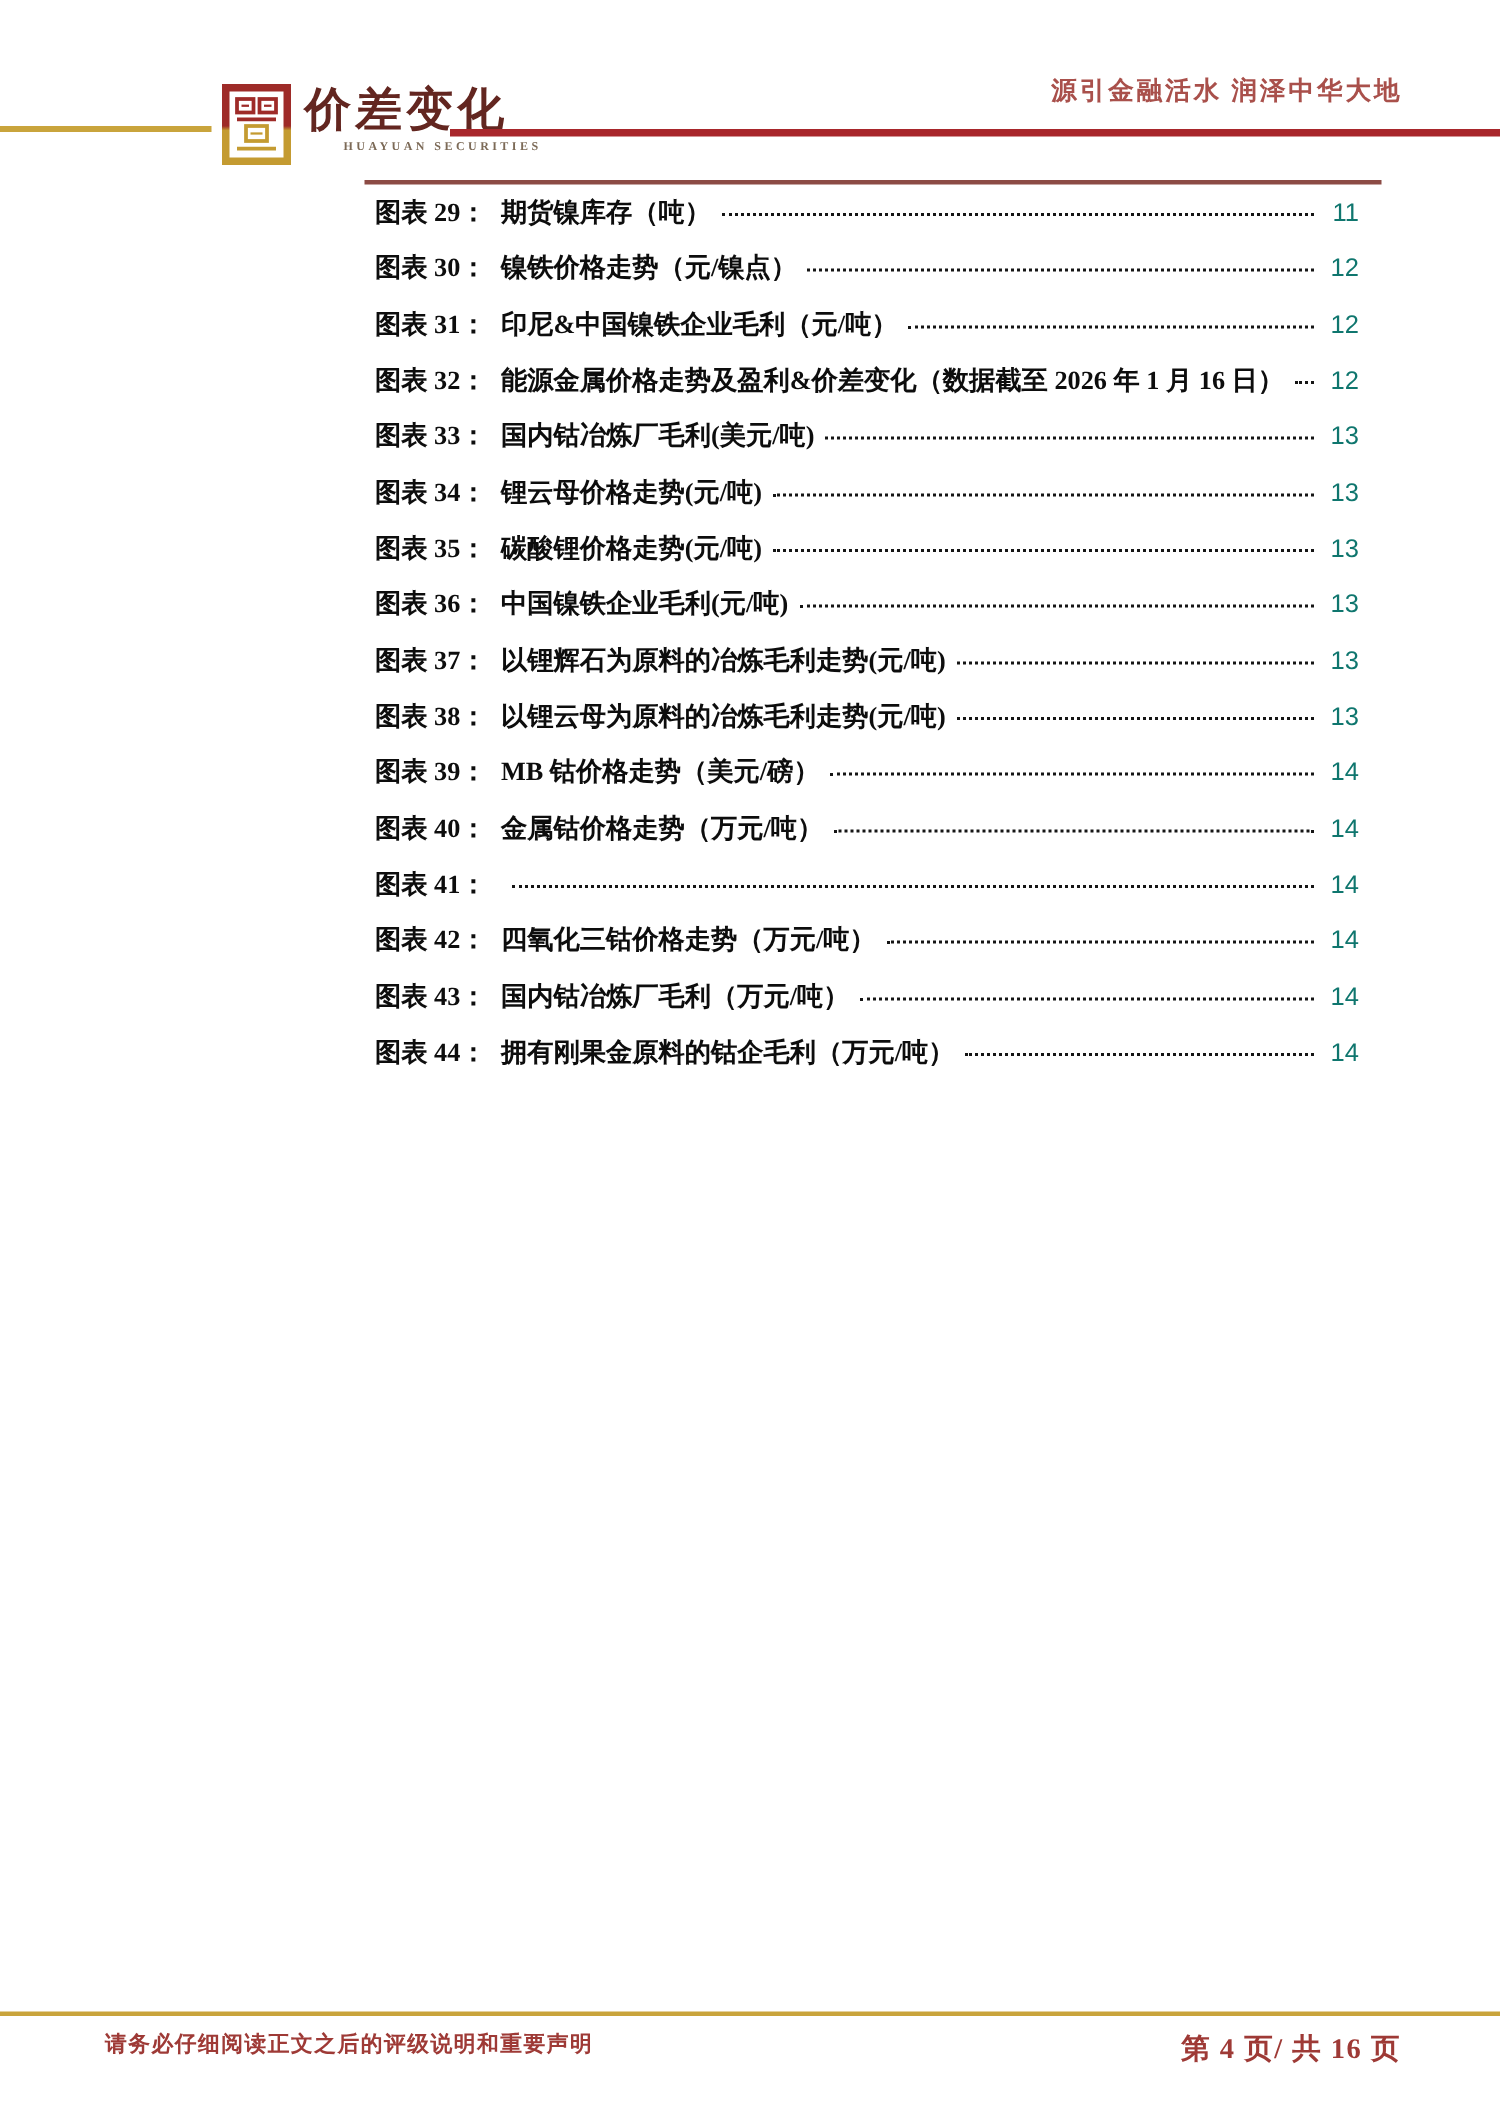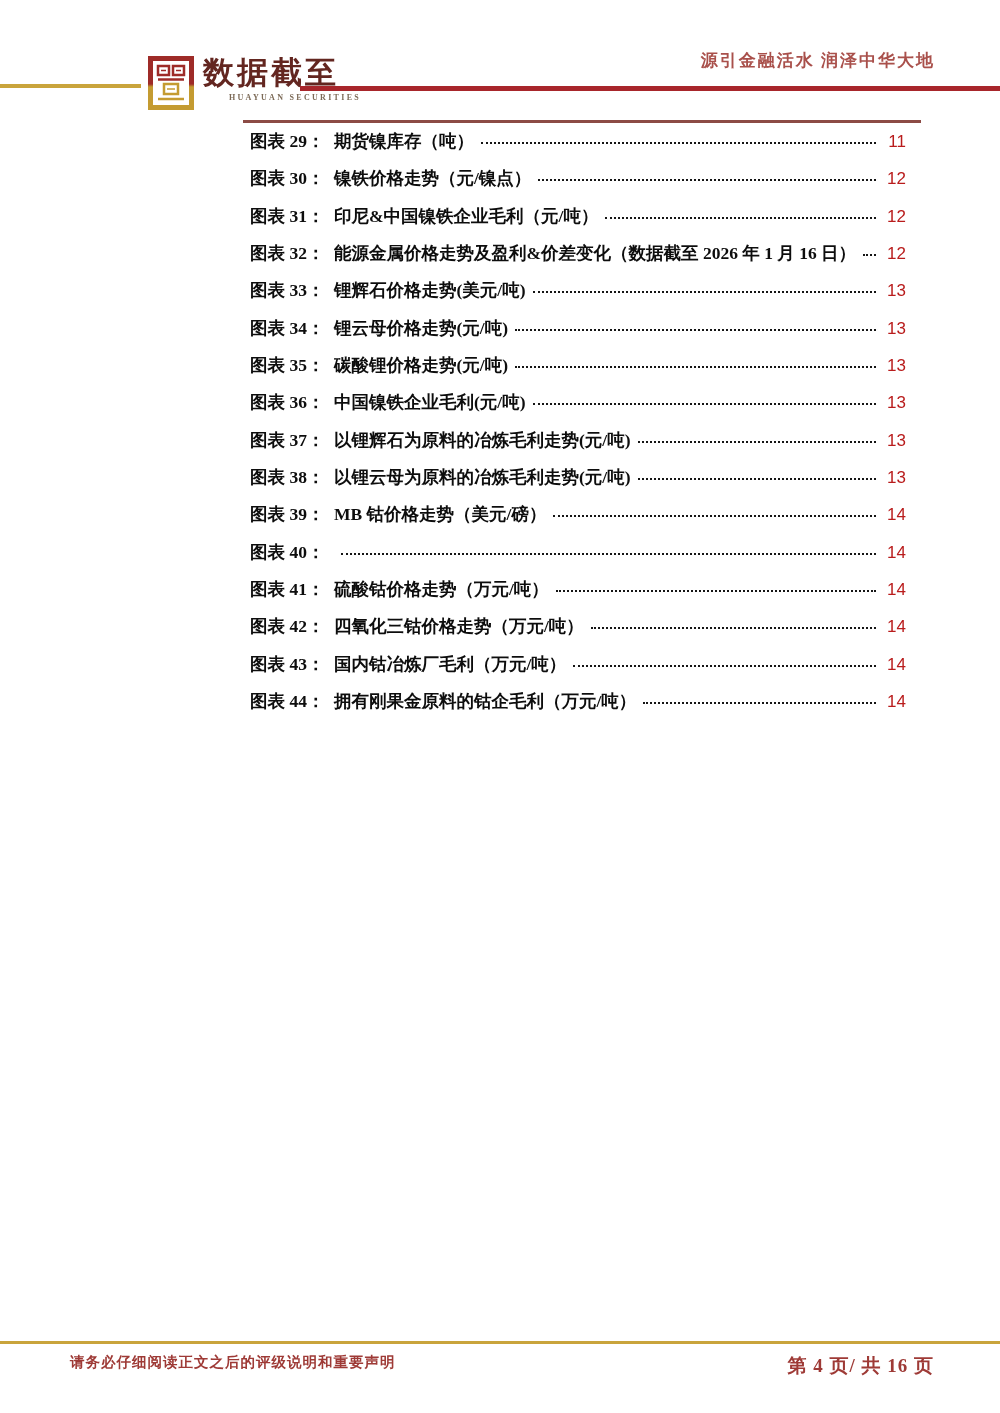--- a/index.html
+++ b/index.html
@@ -22,21 +22,21 @@
   .red-line{position:absolute;left:300px;top:86px;width:700px;height:5px;background:#A8262B;}
   
   .toc-rule{position:absolute;left:243px;top:120px;width:678px;height:3px;background:#8C4B45;}
   .toc{position:absolute;left:250px;top:123px;width:656px;}
   .toc-row{display:flex;align-items:baseline;height:37.35px;line-height:37.35px;
            font-size:17.5px;font-weight:bold;color:#0d0d0d;white-space:nowrap;cursor:pointer;}
   .toc-label{flex:none;width:84px;}
   .toc-title{flex:none;}
   .toc-dots{flex:1;border-bottom:2.6px dotted #151515;margin:0 4px 0 7px;position:relative;top:-3px;min-width:12px;}
   .toc-page{flex:none;min-width:26px;text-align:right;
-            font-family:"Liberation Sans", sans-serif;font-weight:400;font-size:17px;color:#b91c1c;}
+            font-family:"Liberation Sans", sans-serif;font-weight:400;font-size:17px;color:#0f766e;}
   
   .footer-line{position:absolute;left:0;top:1341px;width:1000px;height:3px;background:#C9A43C;}
   .footer-left{position:absolute;left:70px;top:1353px;font-size:14.5px;font-weight:bold;
                color:#9E3A36;letter-spacing:1px;white-space:nowrap;}
   .footer-right{position:absolute;right:66px;top:1353px;font-size:19px;font-weight:bold;
                color:#9E3A36;letter-spacing:1px;white-space:nowrap;}
 </style>
 </head>
 <body>
 
@@ -57,21 +57,21 @@
     <rect x="10" y="10" width="11" height="9" fill="none" stroke="#9E2B28" stroke-width="2.5"></rect>
     <rect x="25" y="10" width="11" height="9" fill="none" stroke="#9E2B28" stroke-width="2.5"></rect>
     <line x1="13" y1="14.5" x2="18" y2="14.5" stroke="#9E2B28" stroke-width="1.5"></line>
     <line x1="28" y1="14.5" x2="33" y2="14.5" stroke="#9E2B28" stroke-width="1.5"></line>
     <line x1="10" y1="23.5" x2="36" y2="23.5" stroke="#9E2B28" stroke-width="2.5"></line>
     <rect x="16" y="28" width="14" height="10" fill="none" stroke="#C49B31" stroke-width="2.5"></rect>
     <line x1="19" y1="33" x2="27" y2="33" stroke="#C49B31" stroke-width="1.5"></line>
     <line x1="10" y1="43" x2="36" y2="43" stroke="#C49B31" stroke-width="2.5"></line>
   </svg>
 
-  <div class="brand">数据截至</div>
+  <div class="brand">价差变化</div>
   <div class="brand-sub">HUAYUAN SECURITIES</div>
   <div class="tagline">源引金融活水 润泽中华大地</div>
   <div class="red-line"></div>
 
   <div class="toc-rule"></div>
   <div class="toc">
       <div class="toc-row">
     <span class="toc-label">图表 29：</span>
     <span class="toc-title">期货镍库存（吨）</span>
     <span class="toc-dots"></span>
@@ -90,21 +90,21 @@
     <span class="toc-page">12</span>
   </div>
       <div class="toc-row">
     <span class="toc-label">图表 32：</span>
     <span class="toc-title">能源金属价格走势及盈利&amp;价差变化（数据截至 2026 年 1 月 16 日）</span>
     <span class="toc-dots"></span>
     <span class="toc-page">12</span>
   </div>
       <div class="toc-row">
     <span class="toc-label">图表 33：</span>
-    <span class="toc-title">锂辉石价格走势(美元/吨)</span>
+    <span class="toc-title">国内钴冶炼厂毛利(美元/吨)</span>
     <span class="toc-dots"></span>
     <span class="toc-page">13</span>
   </div>
       <div class="toc-row">
     <span class="toc-label">图表 34：</span>
     <span class="toc-title">锂云母价格走势(元/吨)</span>
     <span class="toc-dots"></span>
     <span class="toc-page">13</span>
   </div>
       <div class="toc-row">
@@ -132,26 +132,26 @@
     <span class="toc-page">13</span>
   </div>
       <div class="toc-row">
     <span class="toc-label">图表 39：</span>
     <span class="toc-title">MB 钴价格走势（美元/磅）</span>
     <span class="toc-dots"></span>
     <span class="toc-page">14</span>
   </div>
       <div class="toc-row">
     <span class="toc-label">图表 40：</span>
+    <span class="toc-title">金属钴价格走势（万元/吨）</span>
     <span class="toc-dots"></span>
     <span class="toc-page">14</span>
   </div>
       <div class="toc-row">
     <span class="toc-label">图表 41：</span>
-    <span class="toc-title">硫酸钴价格走势（万元/吨）</span>
     <span class="toc-dots"></span>
     <span class="toc-page">14</span>
   </div>
       <div class="toc-row">
     <span class="toc-label">图表 42：</span>
     <span class="toc-title">四氧化三钴价格走势（万元/吨）</span>
     <span class="toc-dots"></span>
     <span class="toc-page">14</span>
   </div>
       <div class="toc-row">

